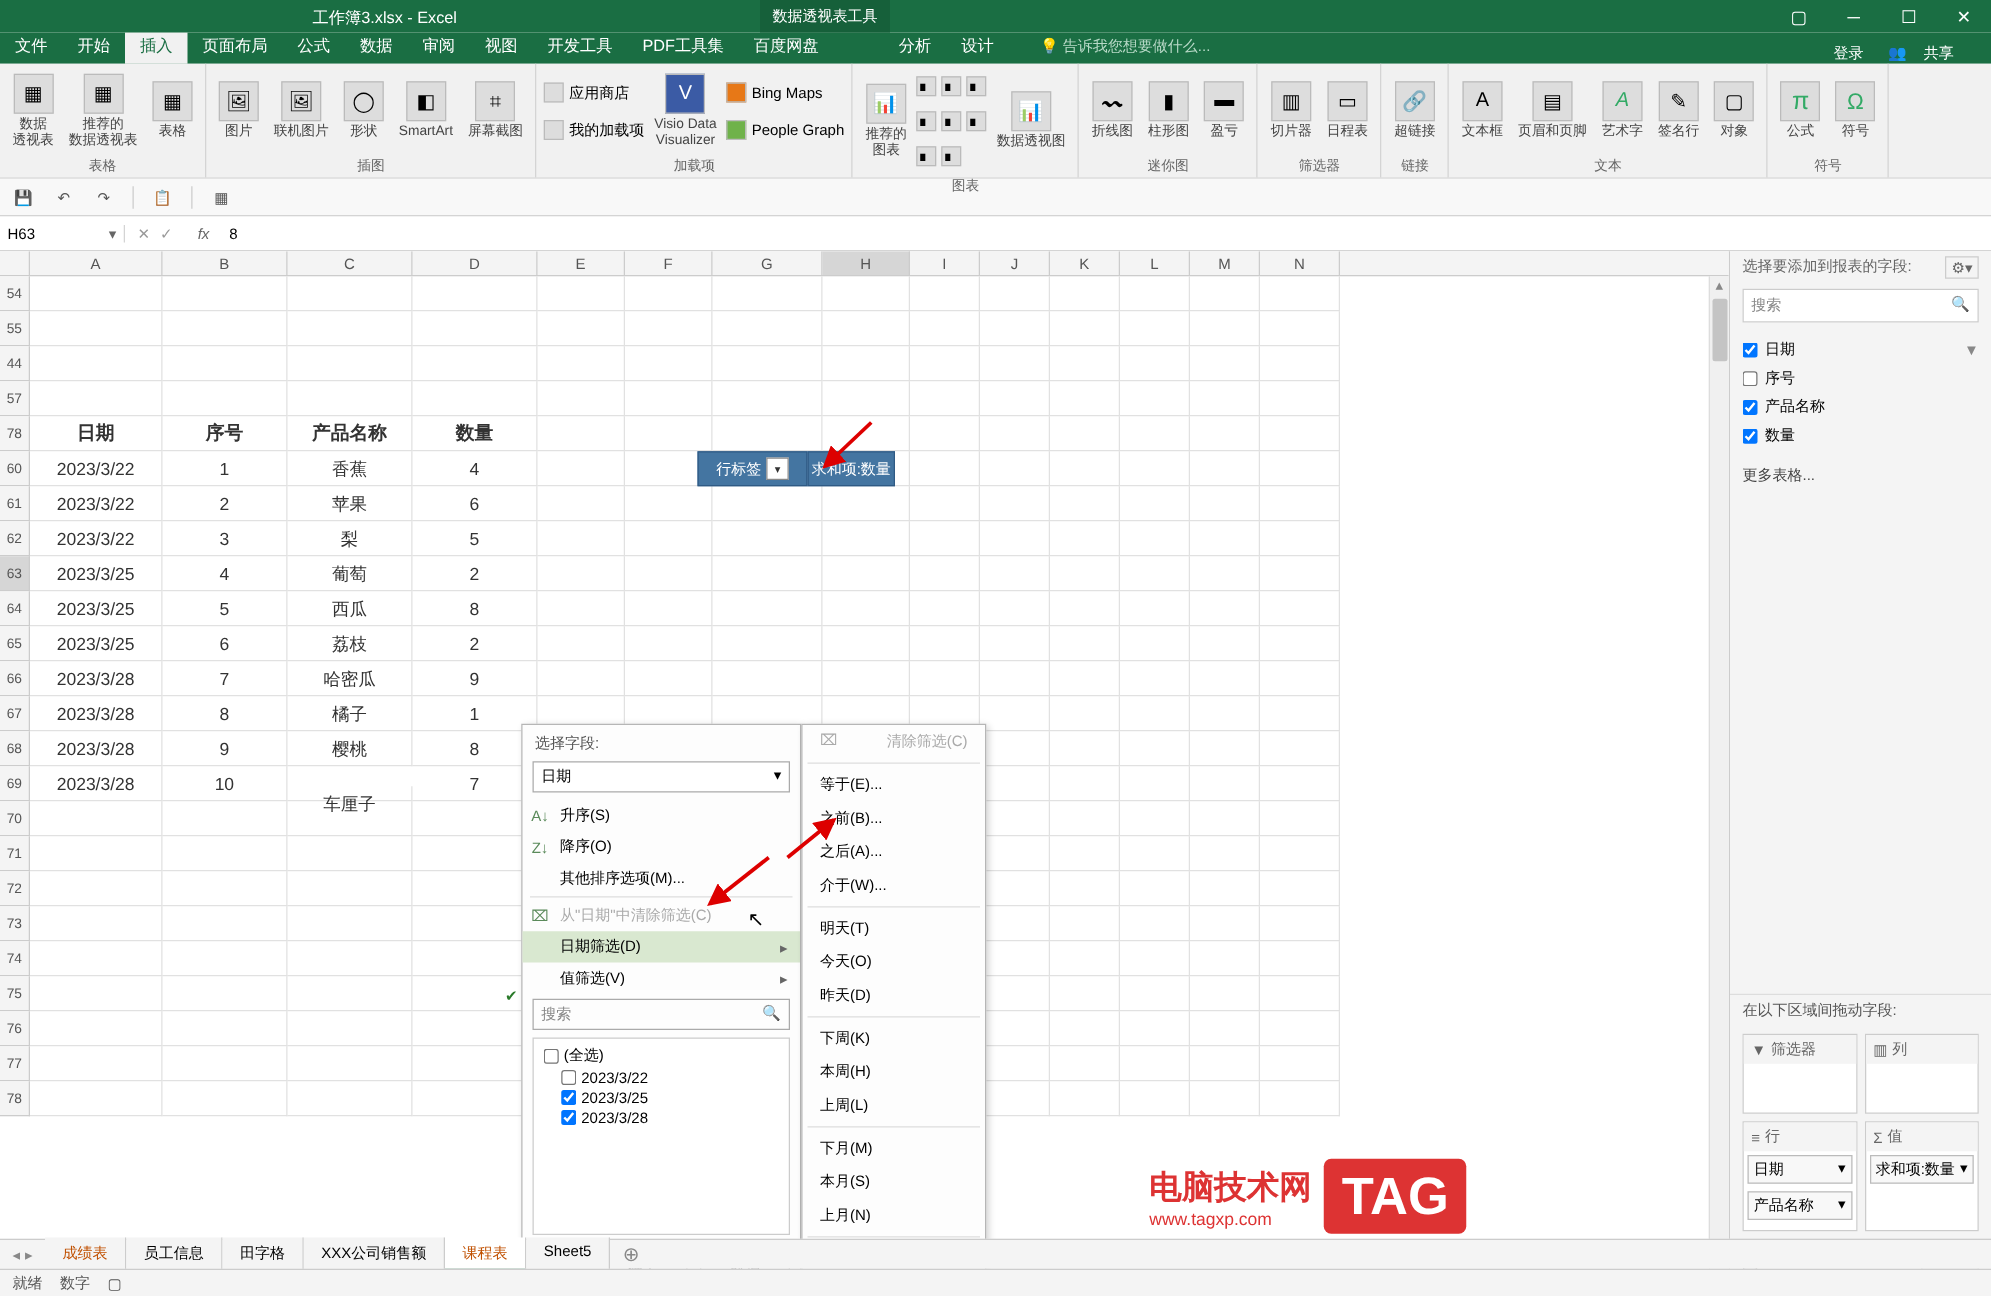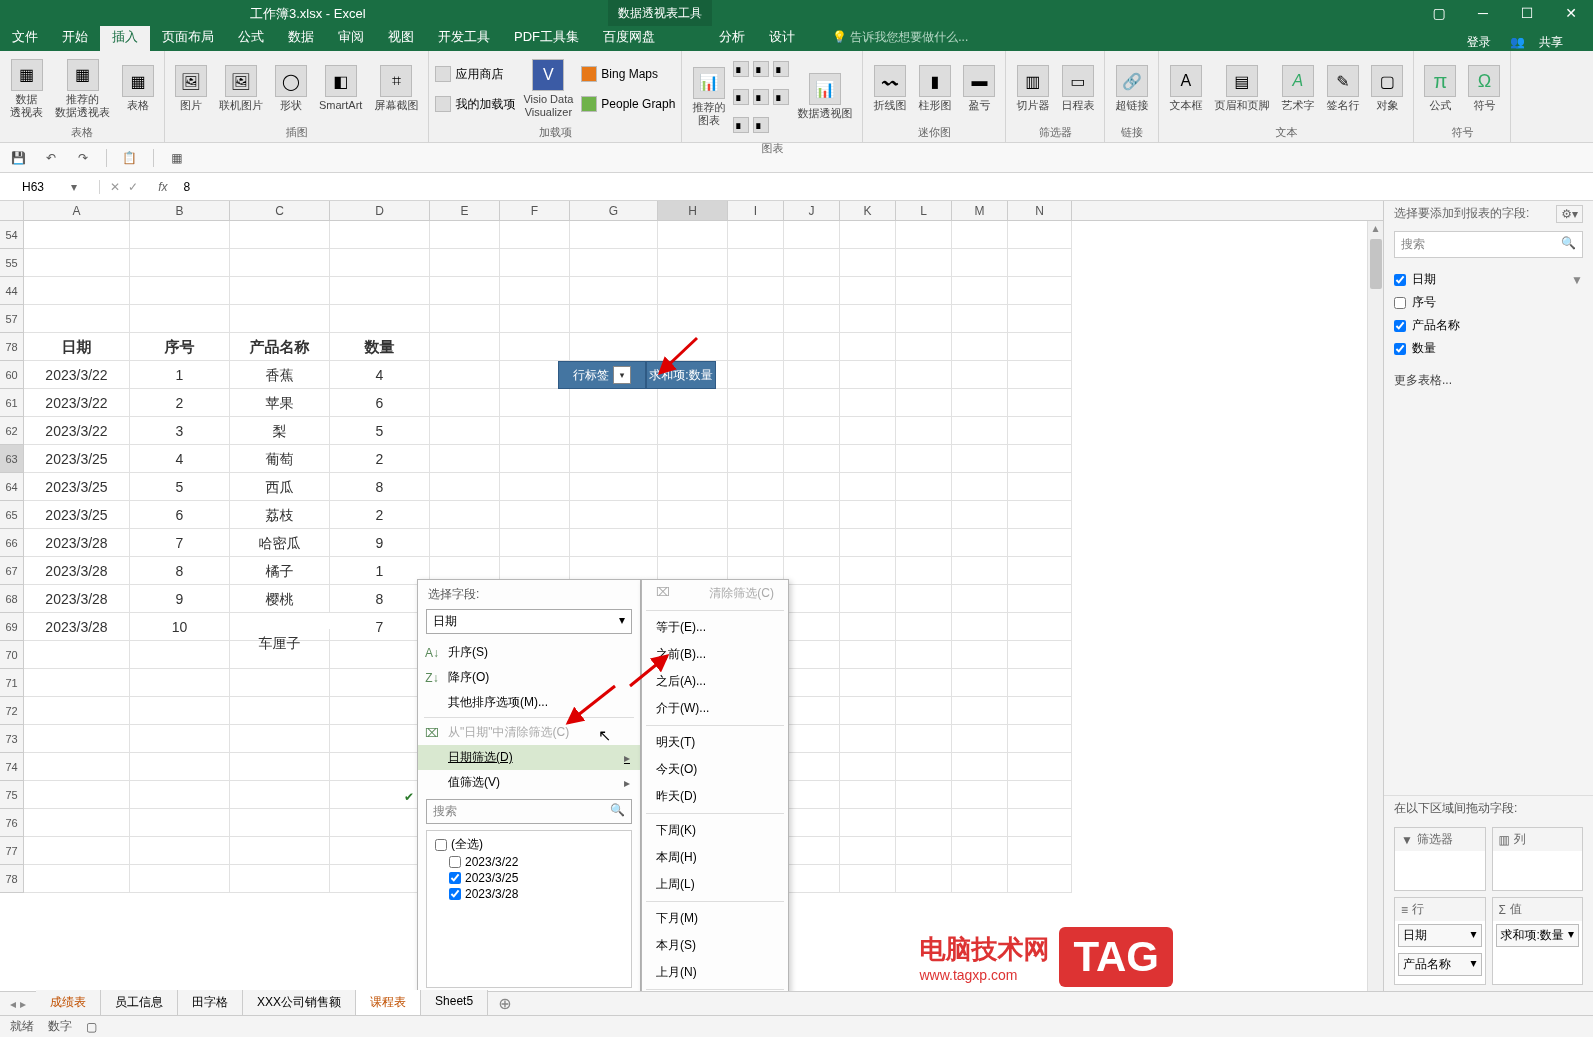--- a/index.html
+++ b/index.html
@@ -32,21 +32,21 @@
 .stack { display: flex; flex-direction: column; gap: 2px; }
 .stack .row { display: flex; align-items: center; gap: 4px; }
 .stack .row .ico { width: 16px; height: 16px; background: #ddd; border: 1px solid #bbb; }
 
 
 .qat2 { height: 30px; background: #f8f8f8; border-bottom: 1px solid #d4d4d4; display: flex; align-items: center; padding: 0 10px; gap: 14px; }
 .qat2 .qico { width: 18px; height: 18px; display: flex; align-items: center; justify-content: center; color: #555; }
 
 
 .formulabar { height: 28px; display: flex; align-items: center; border-bottom: 1px solid #d4d4d4; }
-.namebox { width: 100px; border-right: 1px solid #d4d4d4; padding: 0 22px; display: flex; align-items: center; justify-content: space-between; }
+.namebox { width: 100px; border-right: 1px solid #d4d4d4; padding: 0 6px; display: flex; align-items: center; justify-content: space-between; }
 .namebox .dd { color: #666; }
 .fx-btns { display: flex; gap: 8px; padding: 0 10px; color: #999; }
 .fx-label { padding: 0 10px; font-style: italic; color: #666; }
 .fx-input { flex: 1; padding: 0 6px; }
 
 
 .workarea { display: flex; height: 826px; }
 .grid-wrap { flex: 1; position: relative; overflow: hidden; }
 .col-headers { display: flex; height: 20px; background: #f4f4f4; border-bottom: 1px solid #ccc; }
 .col-headers .sel-all { width: 24px; border-right: 1px solid #ccc; }
@@ -61,21 +61,21 @@
 
 
 .pivot-hdr { position: absolute; background: #4475a1; color: #fff; border: 1px solid #2f5a84; line-height: 28px; text-align: center; font-size: 13px; display: flex; align-items: center; justify-content: center; }
 .pivot-hdr .filter-btn { width: 18px; height: 18px; background: #fff; border: 1px solid #888; margin-left: 4px; display: flex; align-items: center; justify-content: center; color: #333; font-size: 9px; }
 
 
 .filter-menu { position: absolute; left: 417px; top: 378px; width: 224px; background: #fdfdfd; border: 1px solid #b6b6b6; box-shadow: 2px 2px 6px rgba(0,0,0,.2); }
 .filter-menu .section-label { padding: 6px 10px; color: #555; }
 .filter-menu .combo { margin: 0 8px 6px; border: 1px solid #aaa; padding: 3px 6px; display: flex; justify-content: space-between; background: #fff; }
 .filter-menu .mitem { display: flex; align-items: center; padding: 4px 10px 4px 30px; position: relative; cursor: pointer; }
-.filter-menu .mitem.highlighted { background: #d9e8d0; text-decoration: underline; }
+.filter-menu .mitem.highlighted { background: #d9e8d0; }
 .filter-menu .mitem .sub-arrow { margin-left: auto; color: #666; }
 .filter-menu .mitem .licon { position: absolute; left: 6px; width: 16px; height: 16px; display: flex; align-items: center; justify-content: center; color: #5a8a5a; }
 .filter-menu .checks { margin: 6px 8px; border: 1px solid #ccc; height: 158px; background: #fff; padding: 4px; overflow: auto; }
 .filter-menu .checks .chk { display: flex; align-items: center; gap: 4px; padding: 1px 0 1px 18px; }
 .filter-menu .checks .chk.all { padding-left: 4px; }
 .filter-menu .search { margin: 4px 8px; border: 1px solid #aaa; padding: 3px 6px; display: flex; justify-content: space-between; color: #888; }
 .filter-menu .btns { display: flex; justify-content: flex-end; gap: 10px; padding: 8px; border-top: 1px solid #ddd; }
 .filter-menu .btns button { width: 72px; height: 24px; border: 1px solid #999; background: #f4f4f4; }
 
 

